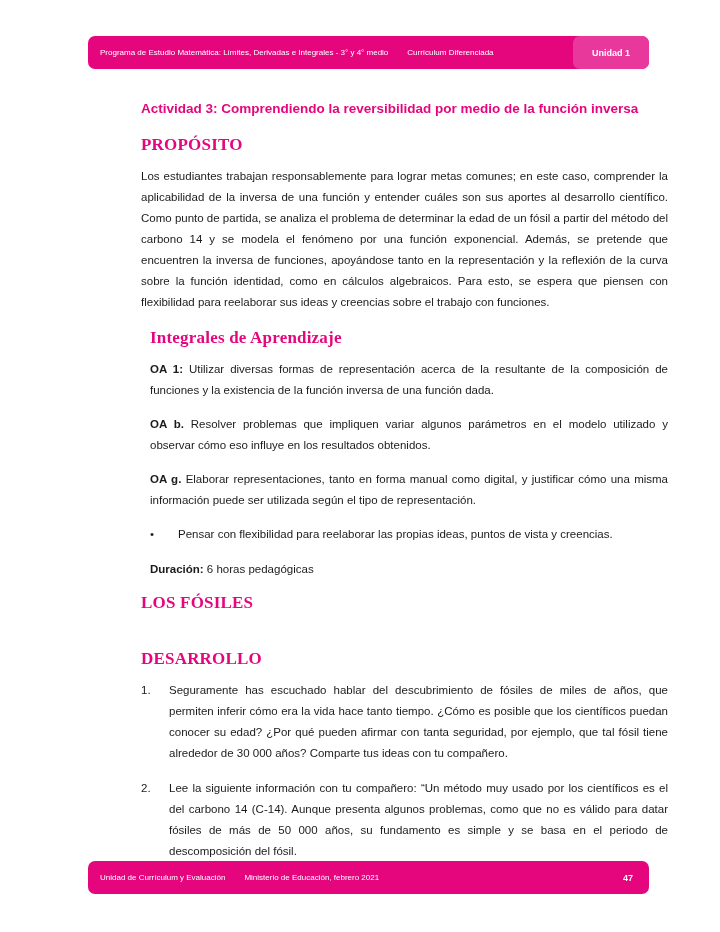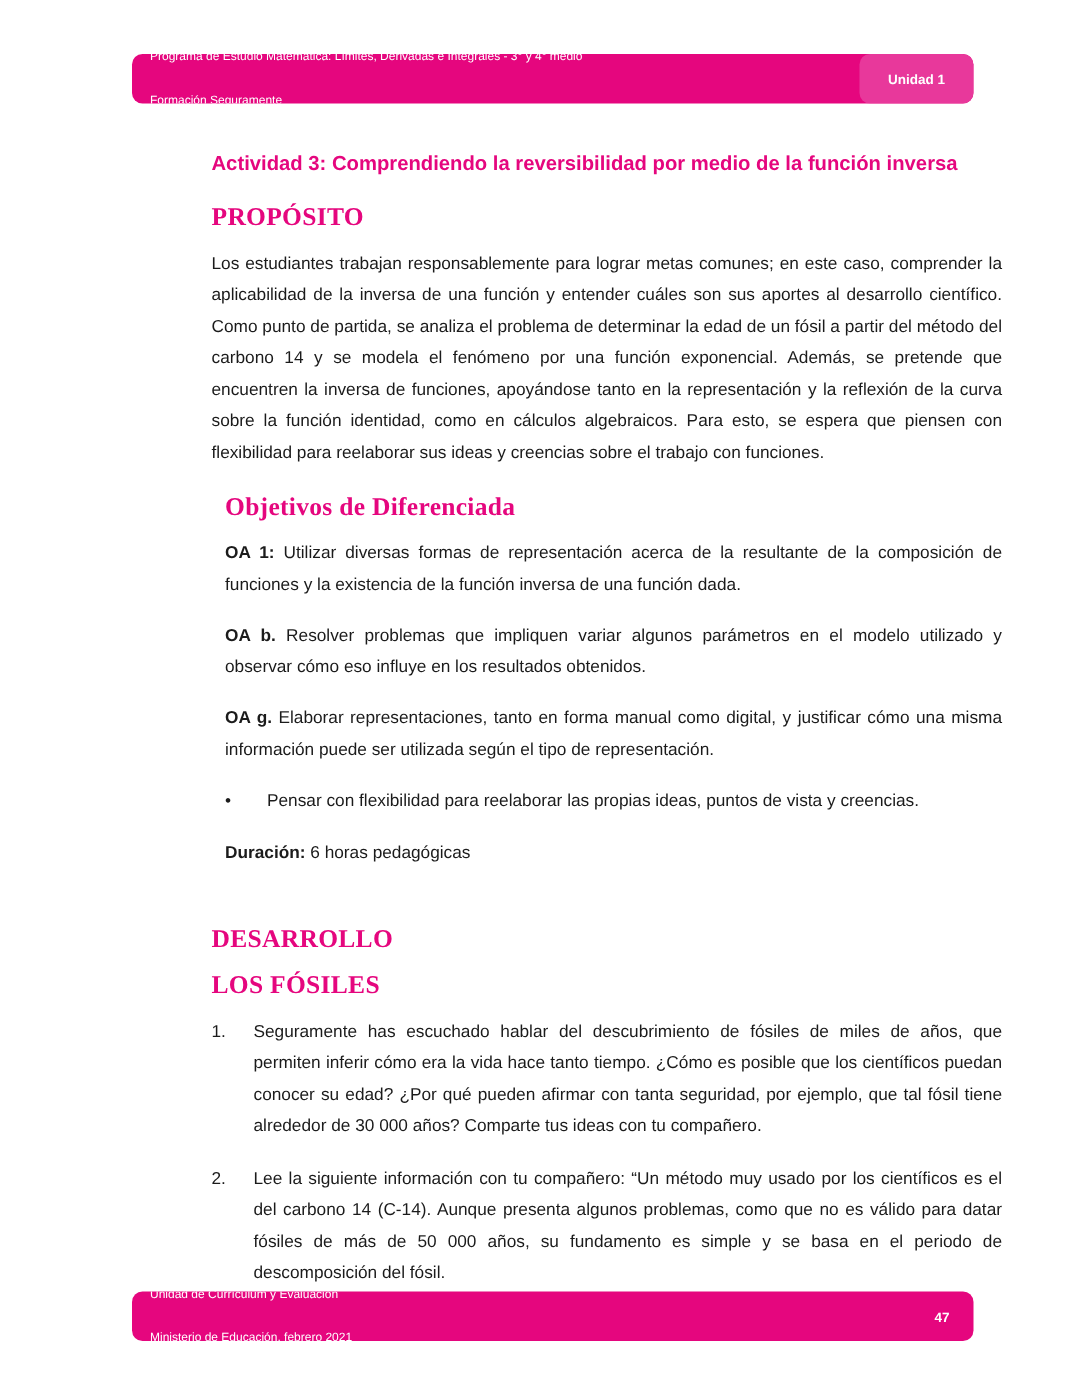--- a/index.html
+++ b/index.html
@@ -14,21 +14,21 @@
 
   
   .band{
     position:absolute;left:88px;width:561px;height:33px;
     background:var(--magenta);border-radius:7px;
     display:flex;align-items:center;justify-content:space-between;
     color:#ffffff;overflow:hidden;
   }
   .band.header{top:36px;}
   .band.footer{top:861px;}
-  .band-left{padding:4px 0 4px 12px;display:flex;flex-direction:column;justify-content:center;gap:19px;}
+  .band-left{padding:4px 0 4px 12px;display:flex;flex-direction:row;justify-content:center;gap:19px;}
   .band-left .line{font-size:8px;line-height:10px;color:#ffffff;}
   .band-chip{
     height:100%;min-width:76px;display:flex;align-items:center;justify-content:center;
     background:var(--magenta-chip);border-radius:7px;
     font-size:9px;font-weight:bold;padding:16px 12px;
   }
   .band-page{
     height:100%;display:flex;align-items:center;justify-content:flex-end;
     font-size:9px;font-weight:bold;padding:12px 16px;
   }
@@ -52,52 +52,52 @@
   .num-text{flex:1;font-size:11.5px;line-height:21px;text-align:justify;}
 </style>
 </head>
 <body>
 
 <div class="page">
 
   <div class="band header">
     <div class="band-left">
       <span class="line">Programa de Estudio Matemática: Límites, Derivadas e Integrales - 3° y 4° medio</span>
-      <span class="line">Formación Seguramente</span>
+      <span class="line">Currículum Diferenciada</span>
     </div>
     <div class="band-chip">Unidad 1</div>
   </div>
 
   <div class="content">
 
     <h1 class="doc-title">Actividad 3: Comprendiendo la reversibilidad por medio de la función inversa</h1>
 
     <h2 class="h-magenta">PROPÓSITO</h2>
     <p class="body-text">Los estudiantes trabajan responsablemente para lograr metas comunes; en este caso, comprender la aplicabilidad de la inversa de una función y entender cuáles son sus aportes al desarrollo científico. Como punto de partida, se analiza el problema de determinar la edad de un fósil a partir del método del carbono 14 y se modela el fenómeno por una función exponencial. Además, se pretende que encuentren la inversa de funciones, apoyándose tanto en la representación y la reflexión de la curva sobre la función identidad, como en cálculos algebraicos. Para esto, se espera que piensen con flexibilidad para reelaborar sus ideas y creencias sobre el trabajo con funciones.</p>
 
     <div class="indent oa-block">
-      <h3 class="h-magenta">Objetivos de Diferenciada</h3>
+      <h3 class="h-magenta">Integrales de Aprendizaje</h3>
 
       <p class="body-text"><span class="oa-label">OA 1:</span><span> Utilizar diversas formas de representación acerca de la resultante de la composición de funciones y la existencia de la función inversa de una función dada.</span></p>
 
       <p class="body-text"><span class="oa-label">OA b.</span><span> Resolver problemas que impliquen variar algunos parámetros en el modelo utilizado y observar cómo eso influye en los resultados obtenidos.</span></p>
 
       <p class="body-text"><span class="oa-label">OA g.</span><span> Elaborar representaciones, tanto en forma manual como digital, y justificar cómo una misma información puede ser utilizada según el tipo de representación.</span></p>
 
 
       <div class="bullet-row">
         <span class="bullet-dot">•</span>
         <span class="bullet-text">Pensar con flexibilidad para reelaborar las propias ideas, puntos de vista y creencias.</span>
       </div>
 
       <p class="duracion"><span class="oa-label">Duración:</span><span> 6 horas pedagógicas</span></p>
     </div>
 
+    <h2 class="h-magenta sub-gap">LOS FÓSILES</h2>
     <h2 class="h-magenta section-gap">DESARROLLO</h2>
-    <h2 class="h-magenta sub-gap">LOS FÓSILES</h2>
 
     <div class="num-item">
       <span class="num-label">1.</span>
       <span class="num-text">Seguramente has escuchado hablar del descubrimiento de fósiles de miles de años, que permiten inferir cómo era la vida hace tanto tiempo. ¿Cómo es posible que los científicos puedan conocer su edad? ¿Por qué pueden afirmar con tanta seguridad, por ejemplo, que tal fósil tiene alrededor de 30 000 años? Comparte tus ideas con tu compañero.</span>
     </div>
 
     <div class="num-item">
       <span class="num-label">2.</span>
       <span class="num-text">Lee la siguiente información con tu compañero: “Un método muy usado por los científicos es el del carbono 14 (C-14). Aunque presenta algunos problemas, como que no es válido para datar fósiles de más de 50 000 años, su fundamento es simple y se basa en el periodo de descomposición del fósil.</span>
     </div>

